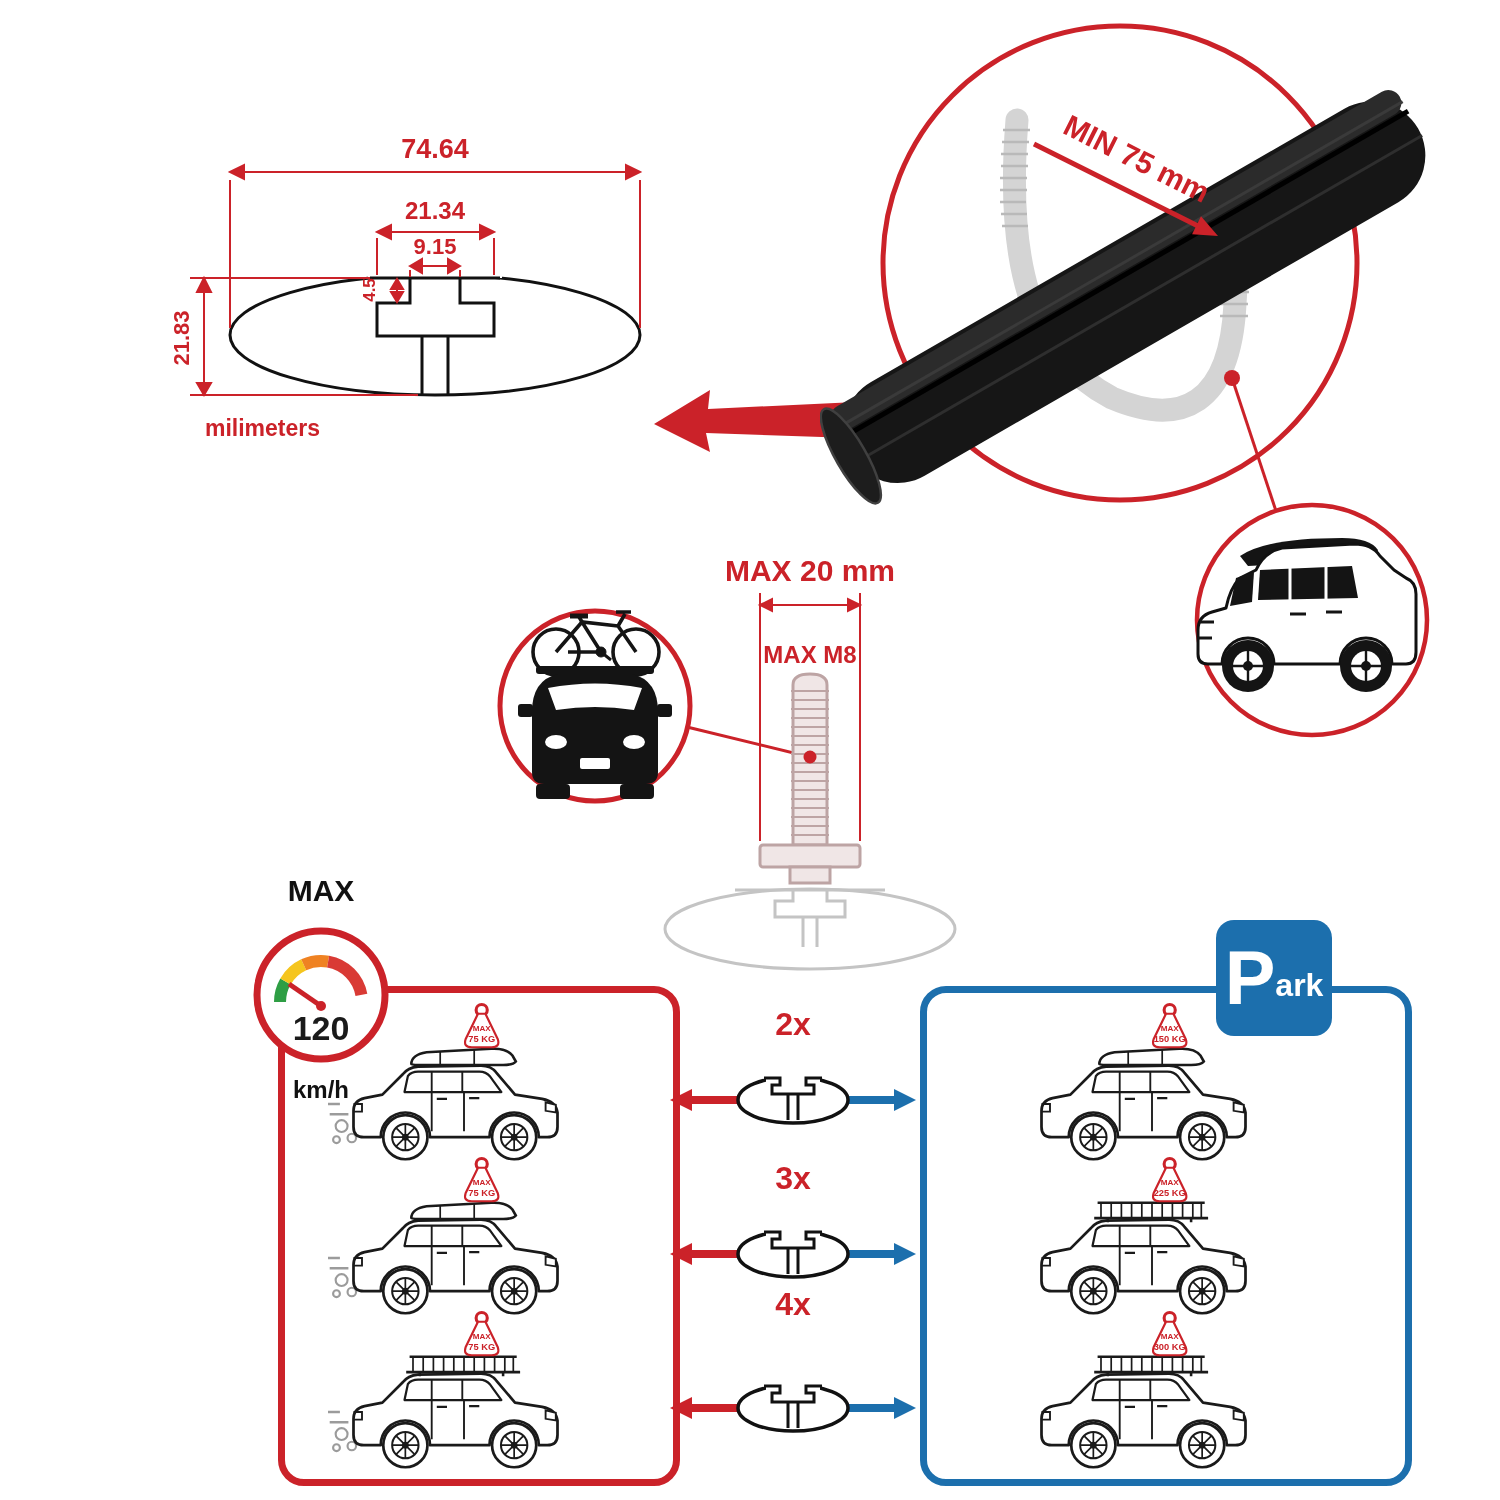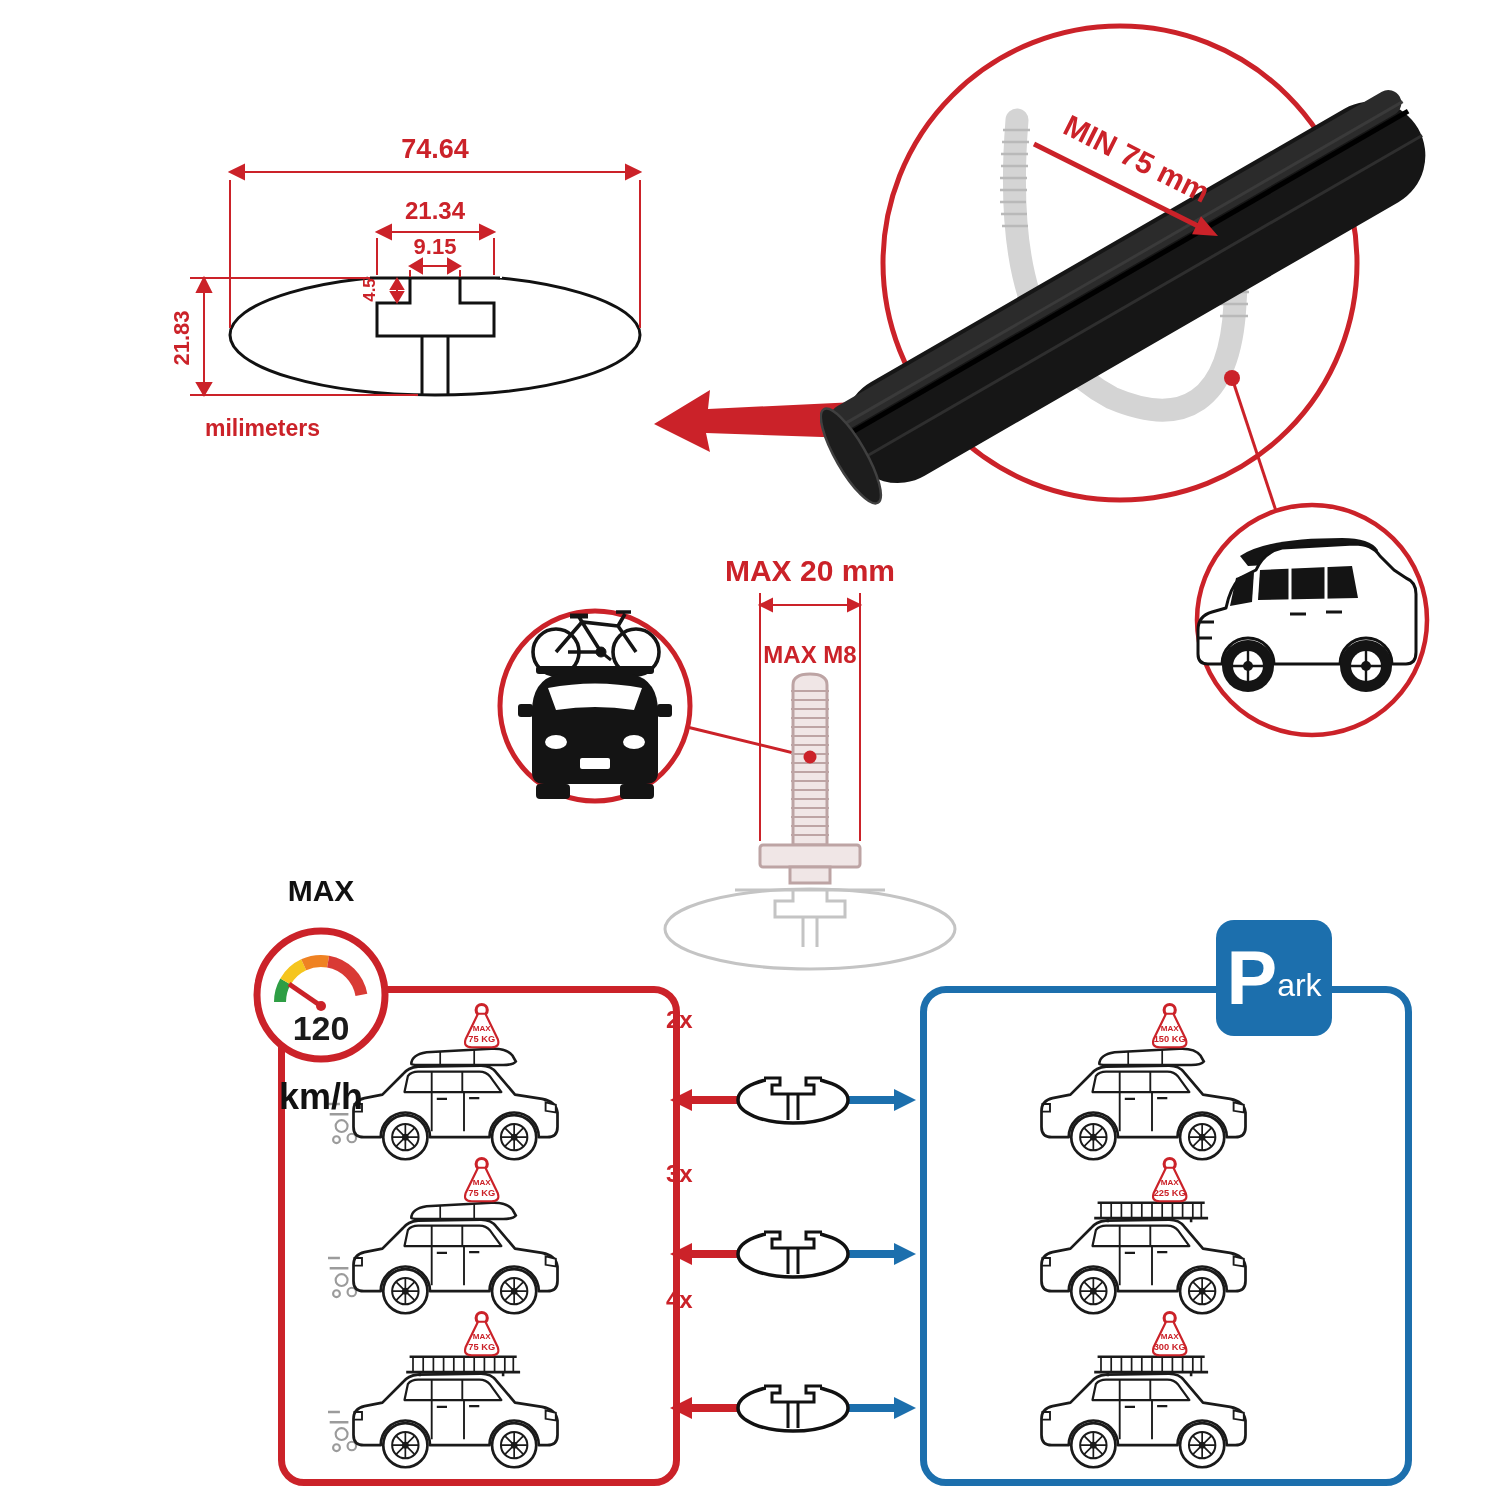--- a/index.html
+++ b/index.html
@@ -10,27 +10,27 @@
   .abs{position:absolute}
   text{font-family:"Liberation Sans",sans-serif}
   .dim{fill:#cb2229;font-weight:bold;text-anchor:middle}
   .blk{fill:#1a1a1a;font-weight:bold;text-anchor:middle}
   .tag-ring{fill:#fff;stroke:#cb2229;stroke-width:5}
   .tag-body{fill:#fff;stroke:#cb2229;stroke-width:3.5;stroke-linejoin:round}
   .tag-l1{font-size:13px;font-weight:bold;fill:#cb2229;text-anchor:middle}
   .tag-l2{font-size:15px;font-weight:bold;fill:#cb2229;text-anchor:middle}
   #redbox{left:278px;top:986px;width:388px;height:486px;border:7px solid #cb2229;border-radius:26px}
   #bluebox{left:920px;top:986px;width:478px;height:486px;border:7px solid #1c6fad;border-radius:26px}
-  .xlabel{position:absolute;left:666px;width:254px;font-size:24px;font-weight:bold;color:#cb2229;line-height:1}
+  .xlabel{position:absolute;left:666px;width:254px;text-align:center;font-size:32px;font-weight:bold;color:#cb2229;line-height:1}
   #speed-max{left:248px;top:874px;width:146px;text-align:center;font-size:30px;font-weight:bold;color:#111}
-  #speed-kmh{left:248px;top:1076px;width:146px;text-align:center;font-size:36px;font-weight:bold;color:#111}
+  #speed-kmh{left:248px;top:1076px;width:146px;text-align:center;font-size:24px;font-weight:bold;color:#111}
   #parksign{left:1216px;top:920px;width:116px;height:116px;background:#1c6fad;border-radius:18px;
     display:flex;align-items:center;justify-content:center;color:#fff}
   #park-p{font-size:76px;font-weight:bold;line-height:1}
-  #park-ark{font-size:32px;font-weight:normal;margin-top:14px}
+  #park-ark{font-size:32px;font-weight:bold;margin-top:14px}
 </style>
 </head>
 <body>
 
 <svg width="0" height="0" style="position:absolute">
   <defs>
     <g id="sym-wheel">
       <circle cx="91" cy="119" r="26" fill="#fff" stroke="#1a1a1a" stroke-width="3.2"></circle>
       <circle cx="91" cy="119" r="15.5" fill="none" stroke="#1a1a1a" stroke-width="2.4"></circle>
       <path d="M91,104 L91,134 M76,119 L106,119 M80.4,108.4 L101.6,129.6 M101.6,108.4 L80.4,129.6" stroke="#1a1a1a" stroke-width="2"></path>

